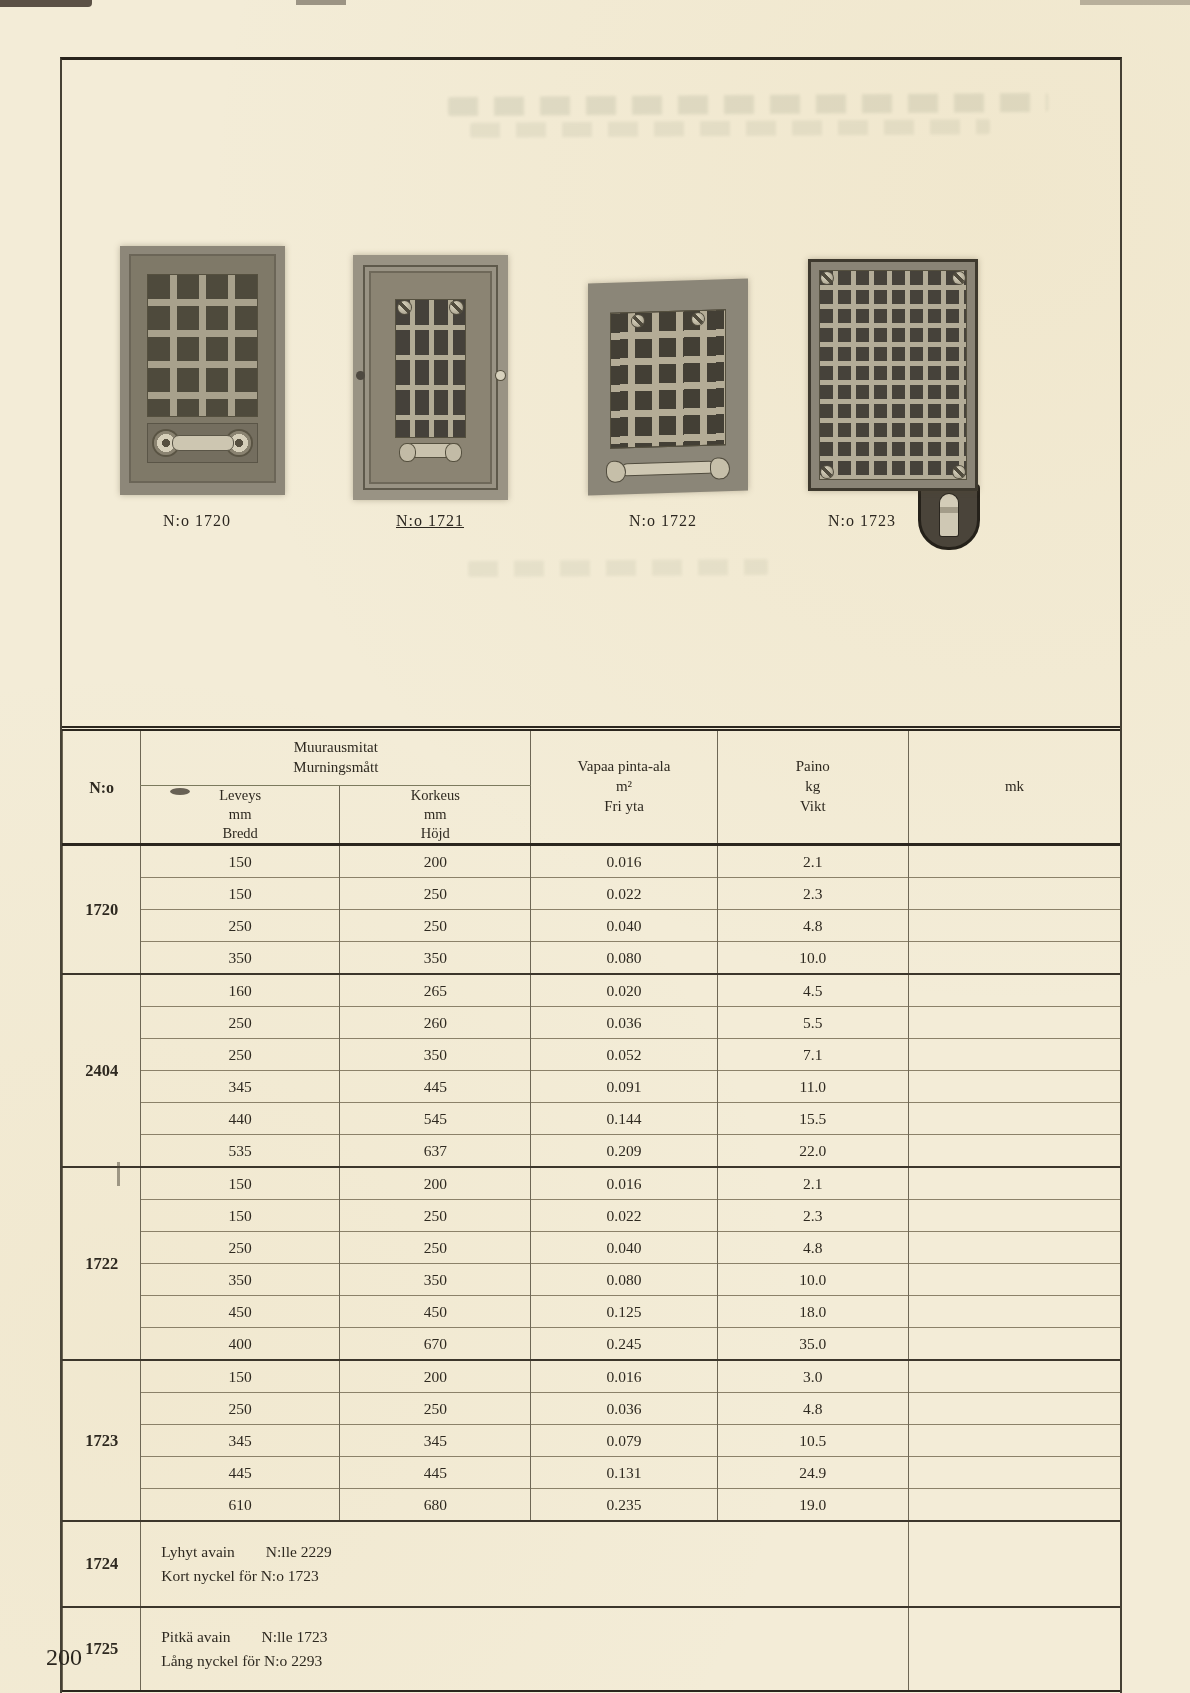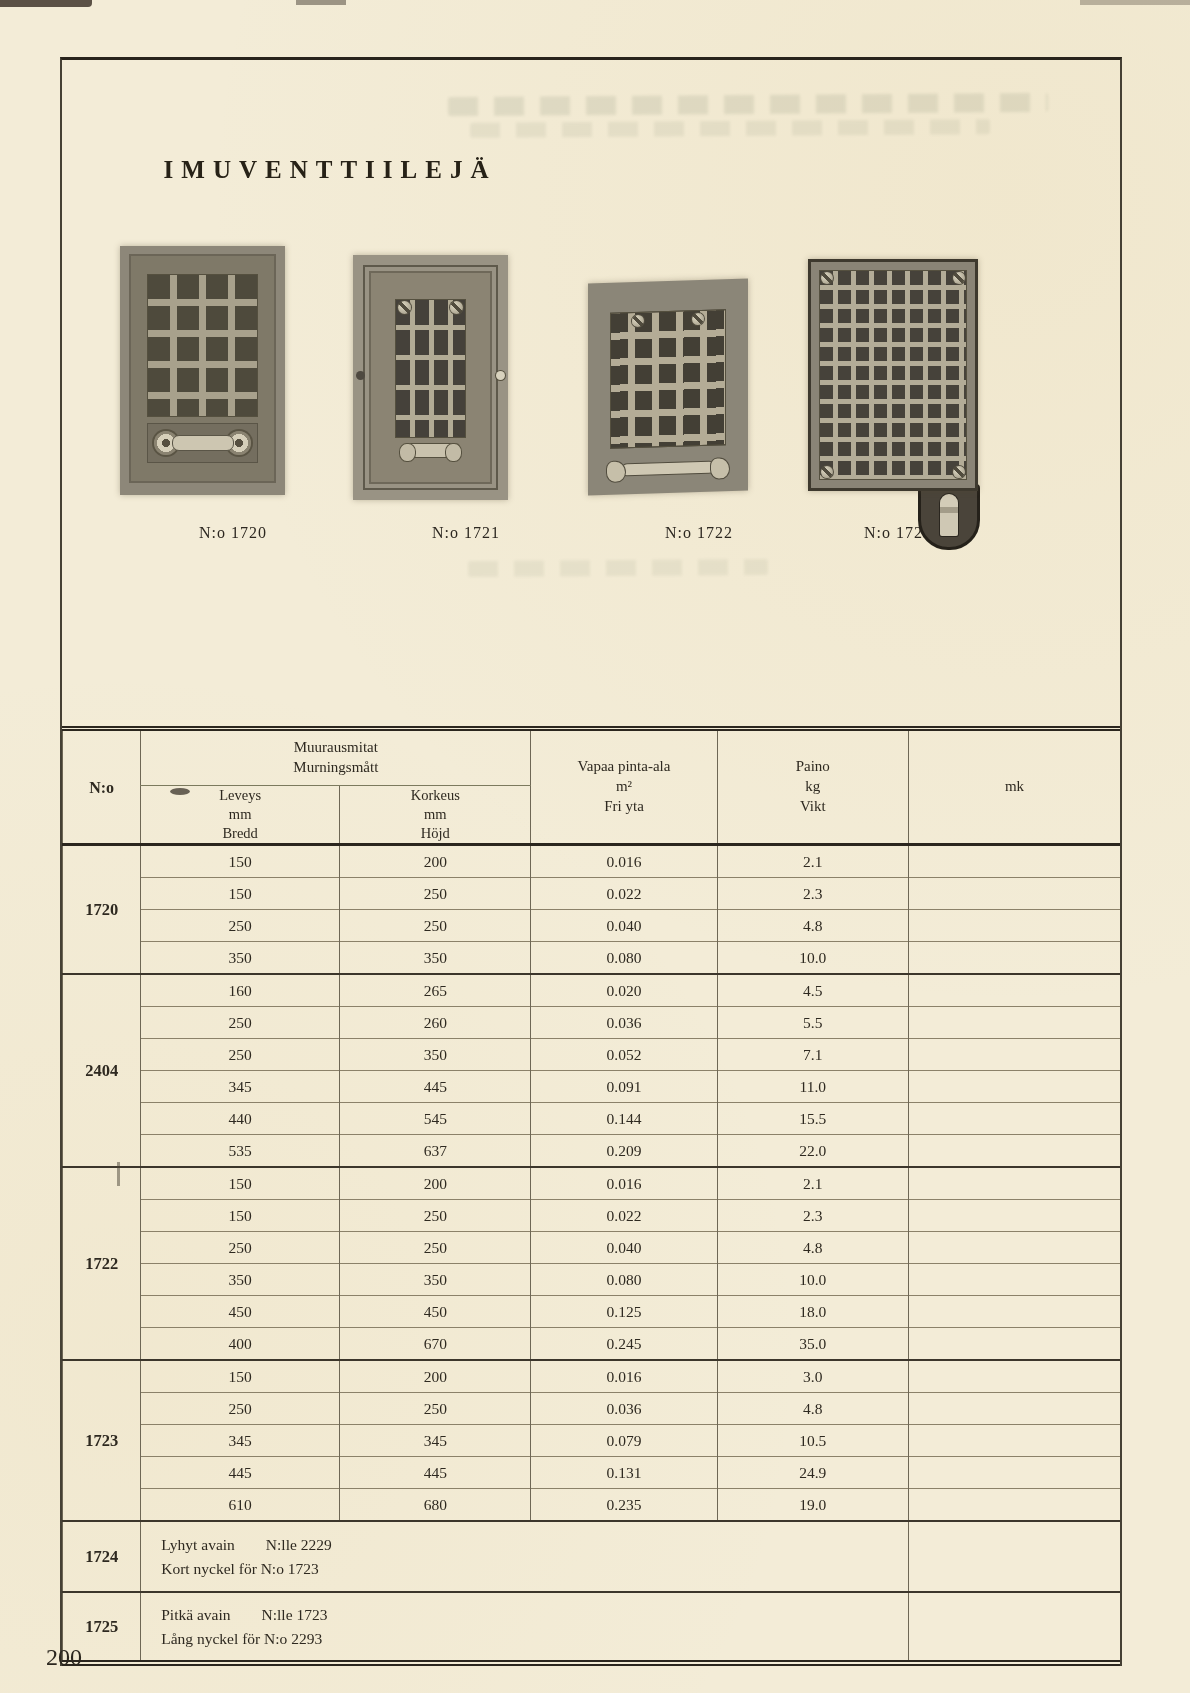--- a/index.html
+++ b/index.html
@@ -68,41 +68,41 @@
   .p4 .c1{top:10px;left:10px;width:12px;height:12px;}
   .p4 .c2{top:10px;right:10px;width:12px;height:12px;}
   .p4 .c3{bottom:10px;left:10px;width:12px;height:12px;}
   .p4 .c4{bottom:10px;right:10px;width:12px;height:12px;}
   .fob{position:absolute;left:856px;top:424px;width:62px;height:66px;background:#4a443a;
        border:3px solid #25211a;border-radius:4px 4px 30px 30px;z-index:1;box-sizing:border-box;}
   .key{position:absolute;left:50%;top:7px;transform:translateX(-50%);width:18px;height:42px;
        background:linear-gradient(180deg,#d3ccb8 0 30%,#a39c89 30% 45%,#cfc8b4 45% 100%);
        border-radius:9px 9px 2px 2px;box-shadow:0 0 0 1px #2a261f;}
 
-  .caption{position:absolute;top:464px;width:140px;text-align:right;font-size:16px;
+  .caption{position:absolute;top:452px;width:140px;text-align:center;font-size:16px;
            letter-spacing:1px;color:#2c2720;}
-  .c1720{left:65px;} .c1721{left:298px;} .c1722{left:531px;} .c1723{left:730px;}
+  .c1720{left:65px;} .c1721{left:298px;text-decoration:underline;} .c1722{left:531px;} .c1723{left:730px;}
 
   
   .cat{width:100%;border-collapse:collapse;table-layout:fixed;
        border-top:5px double #2b261e;border-bottom:6px double #2b261e;}
   .cat th,.cat td{border-left:1px solid #6e6755;padding:0;color:#2e2920;}
   .cat th{font-weight:normal;font-size:15px;line-height:1.32;vertical-align:middle;
           text-align:center;border-bottom:3px solid #2b261e;margin-top:12px;}
   .cat th.masonry{border-bottom:1px solid #7c7a5e;}
   .cat tr.h1{height:57px;} .cat tr.h2{height:48px;}
   .cat th.sub{font-size:14.5px;}
   .cat th.no{font-weight:bold;font-size:16px;}
   .cat td{font-size:15.5px;text-align:center;height:31px;}
   .cat td.no{font-weight:bold;font-size:16.5px;margin-left:20px;}
   .cat tbody tr.inner td{border-top:1px solid #8b8169;}
   .cat tbody tr.gs td{border-top:2px solid #3c362b;}
   .cat td.desc{text-align:left;padding:7px 0 7px 20px;line-height:1.55;}
   .cat td.desc span{display:block;}
-  .cat tr.trow{height:71px;}
+  .cat tr.trow{height:86px;}
   .pre{white-space:pre-line;}
 
   .pageno{position:absolute;left:46px;top:1644px;font-size:24px;color:#2b261e;}
 
   
   .ghost{position:absolute;opacity:.11;filter:blur(1.6px);border-radius:3px;transform:rotate(-.4deg);
          background:repeating-linear-gradient(90deg,#4a5a40 0 30px,transparent 30px 46px);}
   .g1{left:448px;top:95px;width:600px;height:19px;}
   .g2{left:470px;top:121px;width:520px;height:15px;opacity:.08;}
   .g3{left:468px;top:560px;width:300px;height:16px;opacity:.07;}
@@ -115,21 +115,20 @@
   .m22{position:absolute;left:117px;top:1162px;width:3px;height:24px;background:#4a4336;opacity:.5;}
 </style>
 </head>
 <body>
 
 <div class="page">
 
   <div class="frame">
 
     <div class="upper">
-      <div class="title t-fi">IMUVENTTIILEJÄ</div>
 
       <div class="photo p1">
         <div class="inner">
           <div class="grille"></div>
           <div class="strip">
             <div class="wheel wl"></div>
             <div class="wheel wr"></div>
             <div class="plate"></div>
           </div>
         </div>

